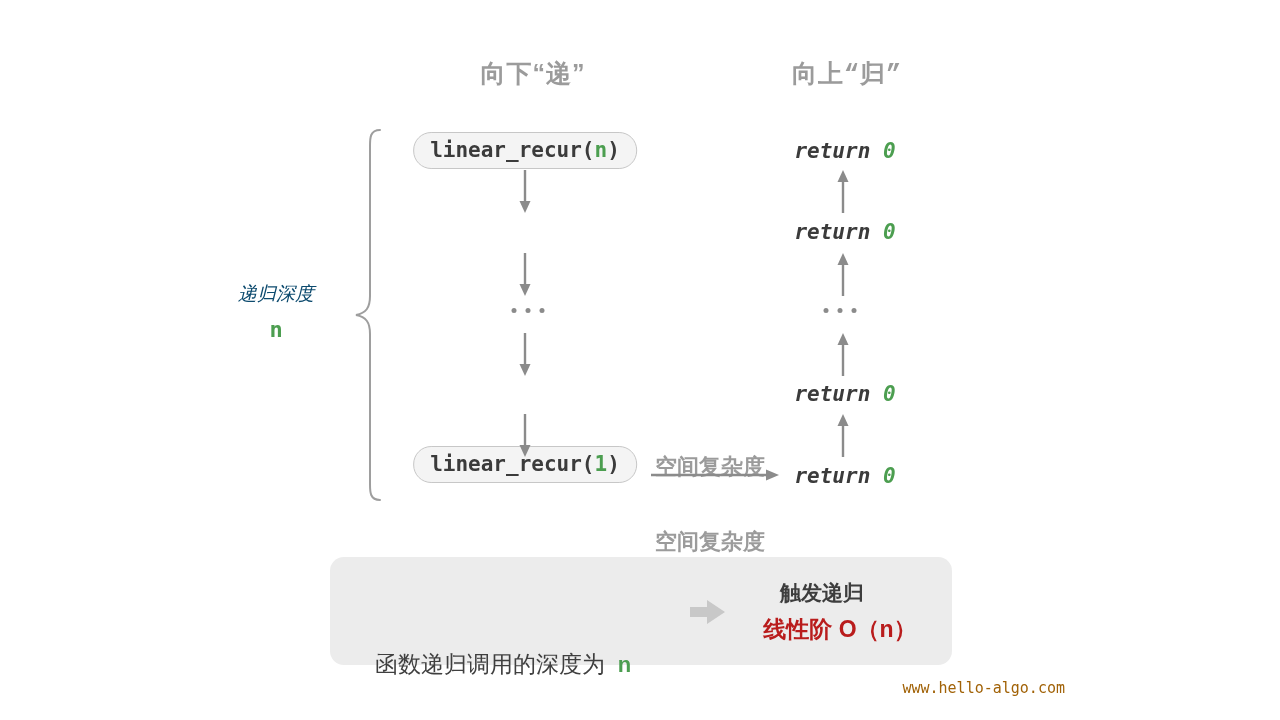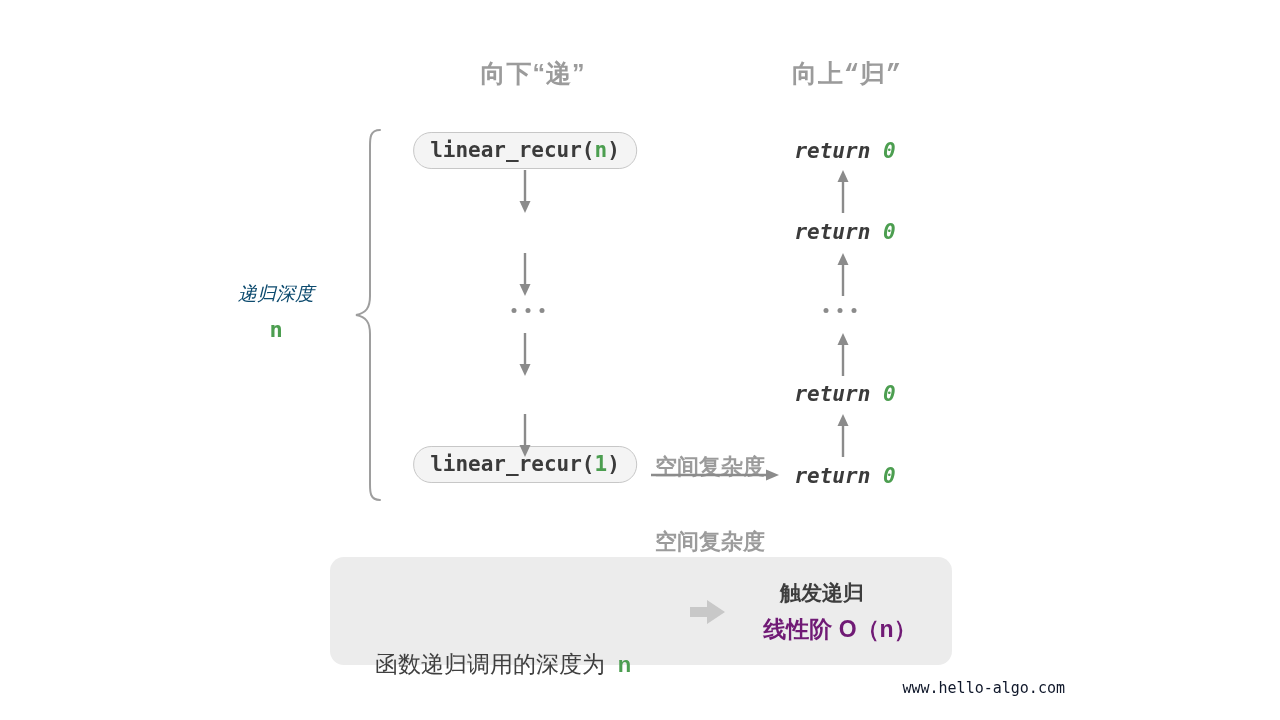--- a/index.html
+++ b/index.html
@@ -24,22 +24,22 @@
   .dots i{width:5px;height:5px;border-radius:50%;background:#8b8b8b;display:block;}
   
   .depth-label{font-size:19px;color:#0c4a6e;font-style:italic;}
   .depth-n{font-family:"DejaVu Sans Mono",monospace;font-size:22px;font-weight:700;color:#4c9e50;}
   
   .basecase{font-size:22px;font-weight:700;color:#9b9b9b;line-height:25px;text-align:center;}
   
   .summary-card{background:#ececec;border-radius:14px;width:622px;height:108px;}
   .sum-left{font-size:23px;font-weight:500;color:#3f3f3f;text-align:center;line-height:37px;}
   .sum-title{font-size:21px;font-weight:700;color:#3d3d3d;}
-  .sum-complexity{font-size:23px;font-weight:700;color:#701a75;}
-  .watermark{font-family:"DejaVu Sans Mono",monospace;font-size:15px;color:#0f172a;}
+  .sum-complexity{font-size:23px;font-weight:700;color:#b91c1c;}
+  .watermark{font-family:"DejaVu Sans Mono",monospace;font-size:15px;color:#a16207;}
   svg{display:block;}
 </style>
 </head>
 <body>
 
 <div class="canvas">
 
   <div class="abs cx phase" style="left:533px;top:57px;">向下“递”</div>
   <div class="abs cx phase" style="left:847px;top:57px;font-family:Liberation Mono, monospace;">向上“归”</div>
 

